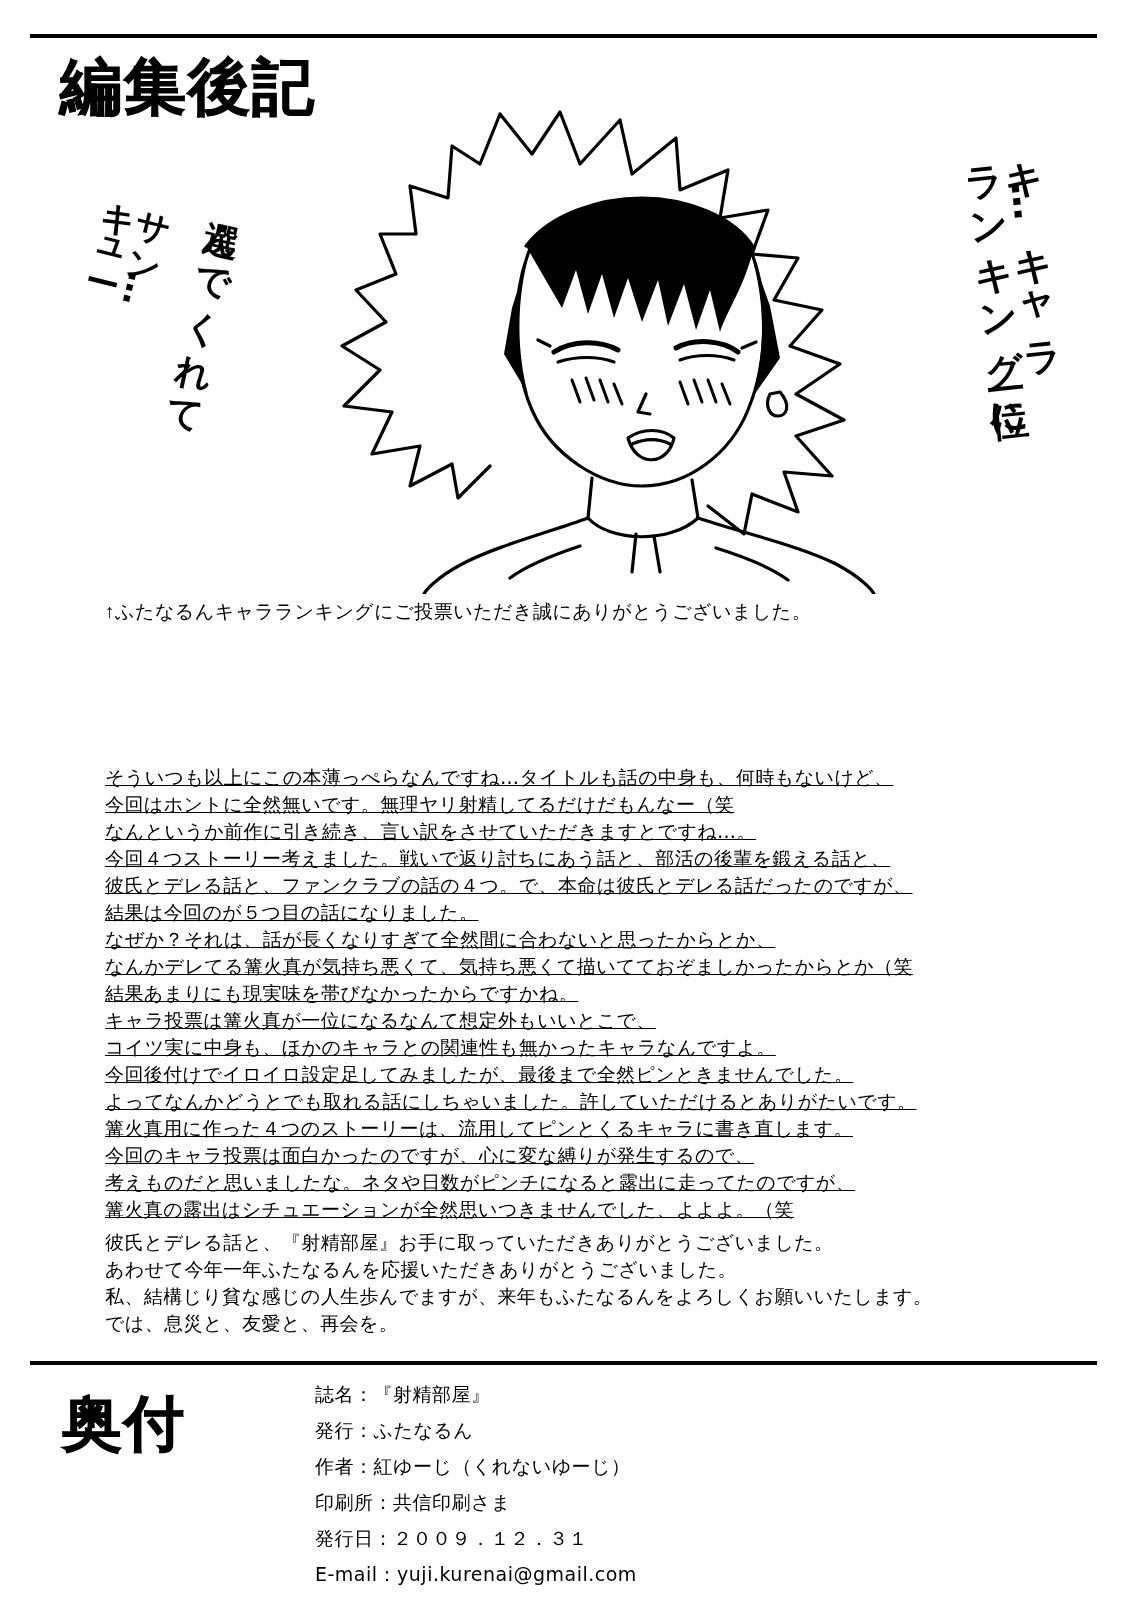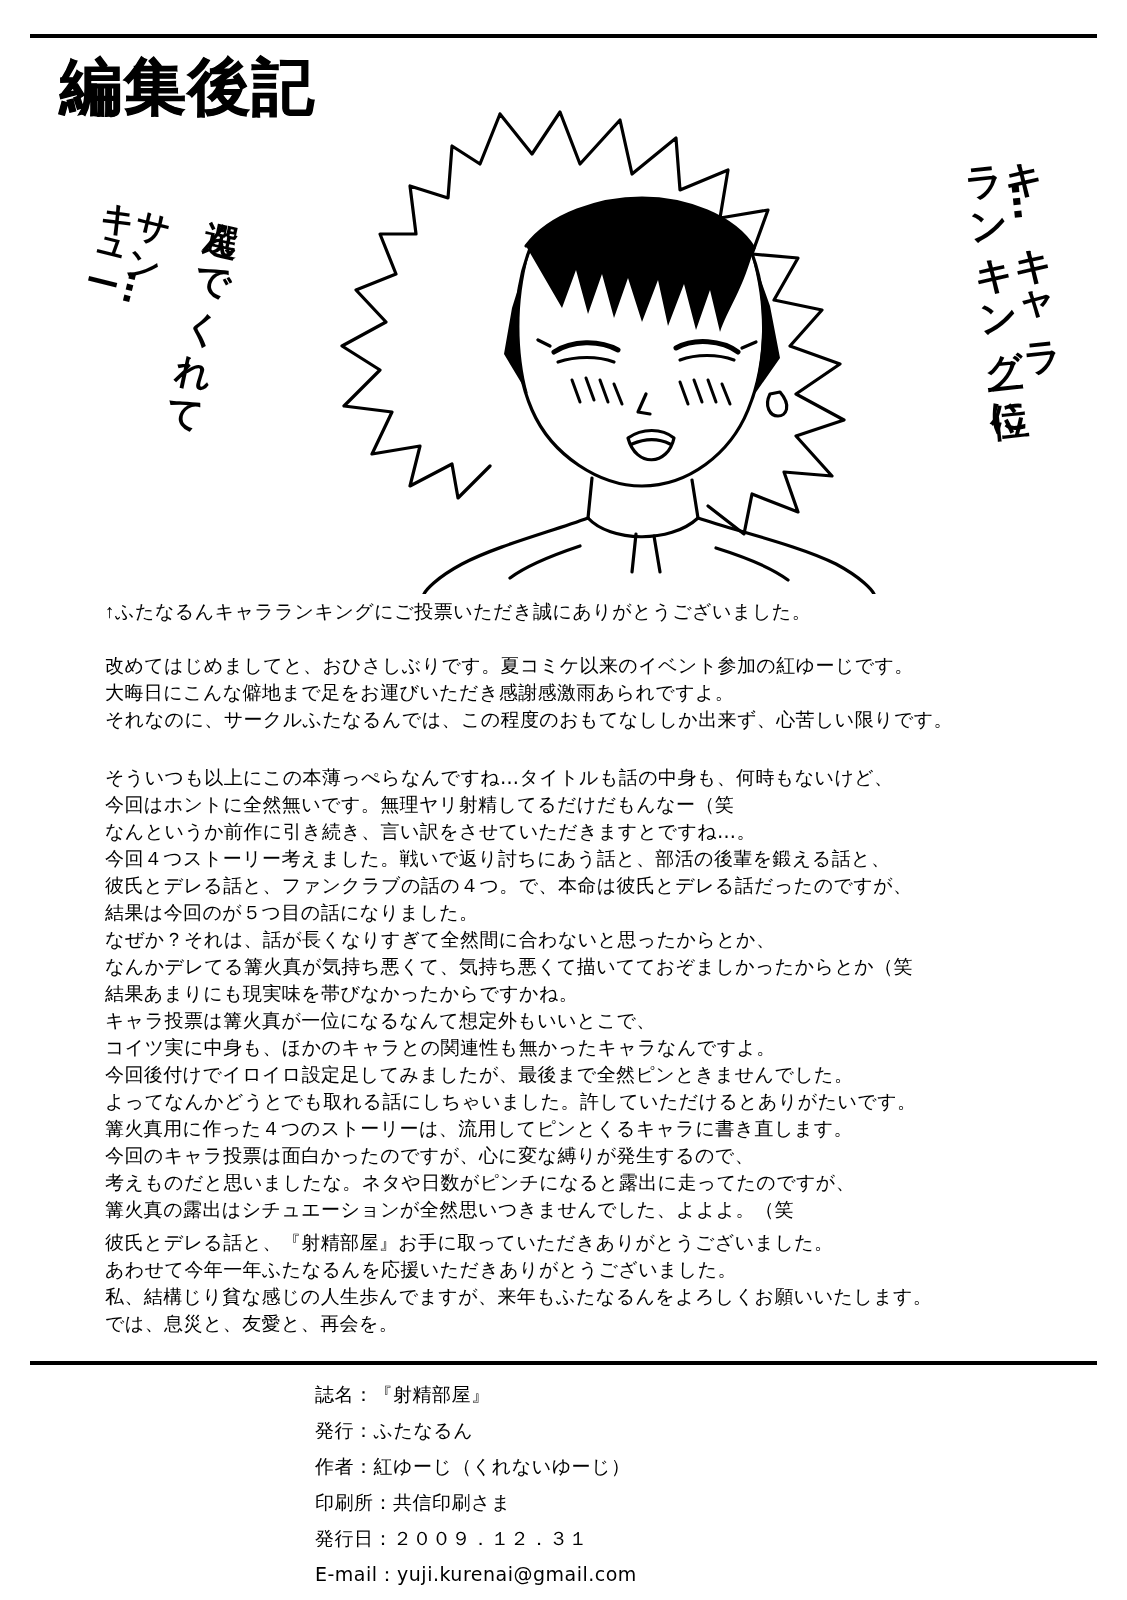--- a/index.html
+++ b/index.html
@@ -103,21 +103,21 @@
   }
   .para {
     position: absolute;
     left: 105px;
     font-size: 19px;
     line-height: 27px;
     letter-spacing: 0.4px;
     white-space: pre-line;
   }
   .p1 { top: 628px; }
-  .p2 { top: 740px; }
+  .p2 { top: 740px; text-decoration: underline; }
   .p3 { top: 1205px; }
 
   
   .heading-colophon {
     position: absolute;
     left: 62px;
     top: 1360px;
     font-family: "DejaVu Serif", serif;
     font-weight: bold;
     font-size: 60px;
@@ -203,23 +203,20 @@
   </div>
 
   <div class="handwrite hw-left">サン…
 キュー</div>
   <div class="handwrite hw-left2">選んでくれて</div>
   <div class="handwrite hw-right">キ…キャラ
 ランキング一位に</div>
 
   <div class="caption">↑ふたなるんキャラランキングにご投票いただき誠にありがとうございました。</div>
 
-  <div class="para p1">改めてはじめましてと、おひさしぶりです。夏コミケ以来のイベント参加の紅ゆーじです。
-大晦日にこんな僻地まで足をお運びいただき感謝感激雨あられですよ。
-それなのに、サークルふたなるんでは、この程度のおもてなししか出来ず、心苦しい限りです。</div>
   <div class="para p2">そういつも以上にこの本薄っぺらなんですね…タイトルも話の中身も、何時もないけど、
 今回はホントに全然無いです。無理ヤリ射精してるだけだもんなー（笑
 なんというか前作に引き続き、言い訳をさせていただきますとですね…。
 今回４つストーリー考えました。戦いで返り討ちにあう話と、部活の後輩を鍛える話と、
 彼氏とデレる話と、ファンクラブの話の４つ。で、本命は彼氏とデレる話だったのですが、
 結果は今回のが５つ目の話になりました。
 なぜか？それは、話が長くなりすぎて全然間に合わないと思ったからとか、
 なんかデレてる篝火真が気持ち悪くて、気持ち悪くて描いてておぞましかったからとか（笑
 結果あまりにも現実味を帯びなかったからですかね。
 キャラ投票は篝火真が一位になるなんて想定外もいいとこで、
@@ -230,20 +227,21 @@
 今回のキャラ投票は面白かったのですが、心に変な縛りが発生するので、
 考えものだと思いましたな。ネタや日数がピンチになると露出に走ってたのですが、
 篝火真の露出はシチュエーションが全然思いつきませんでした、よよよ。（笑</div>
   <div class="para p3">彼氏とデレる話と、『射精部屋』お手に取っていただきありがとうございました。
 あわせて今年一年ふたなるんを応援いただきありがとうございました。
 私、結構じり貧な感じの人生歩んでますが、来年もふたなるんをよろしくお願いいたします。
 では、息災と、友愛と、再会を。</div>
 
   <div class="rule mid"></div>
 
+  <div class="heading-colophon">奥付</div>
   <div class="colophon-list">誌名：『射精部屋』
 発行：ふたなるん
 作者：紅ゆーじ（くれないゆーじ）
 印刷所：共信印刷さま
 発行日：２００９．１２．３１
 E-mail：yuji.kurenai@gmail.com
 紅ゆーじのＨＰ『ふたなるん』：http://futanarun.s9.x-beat.com/</div>
 
   <div class="rule bottom"></div>
 

